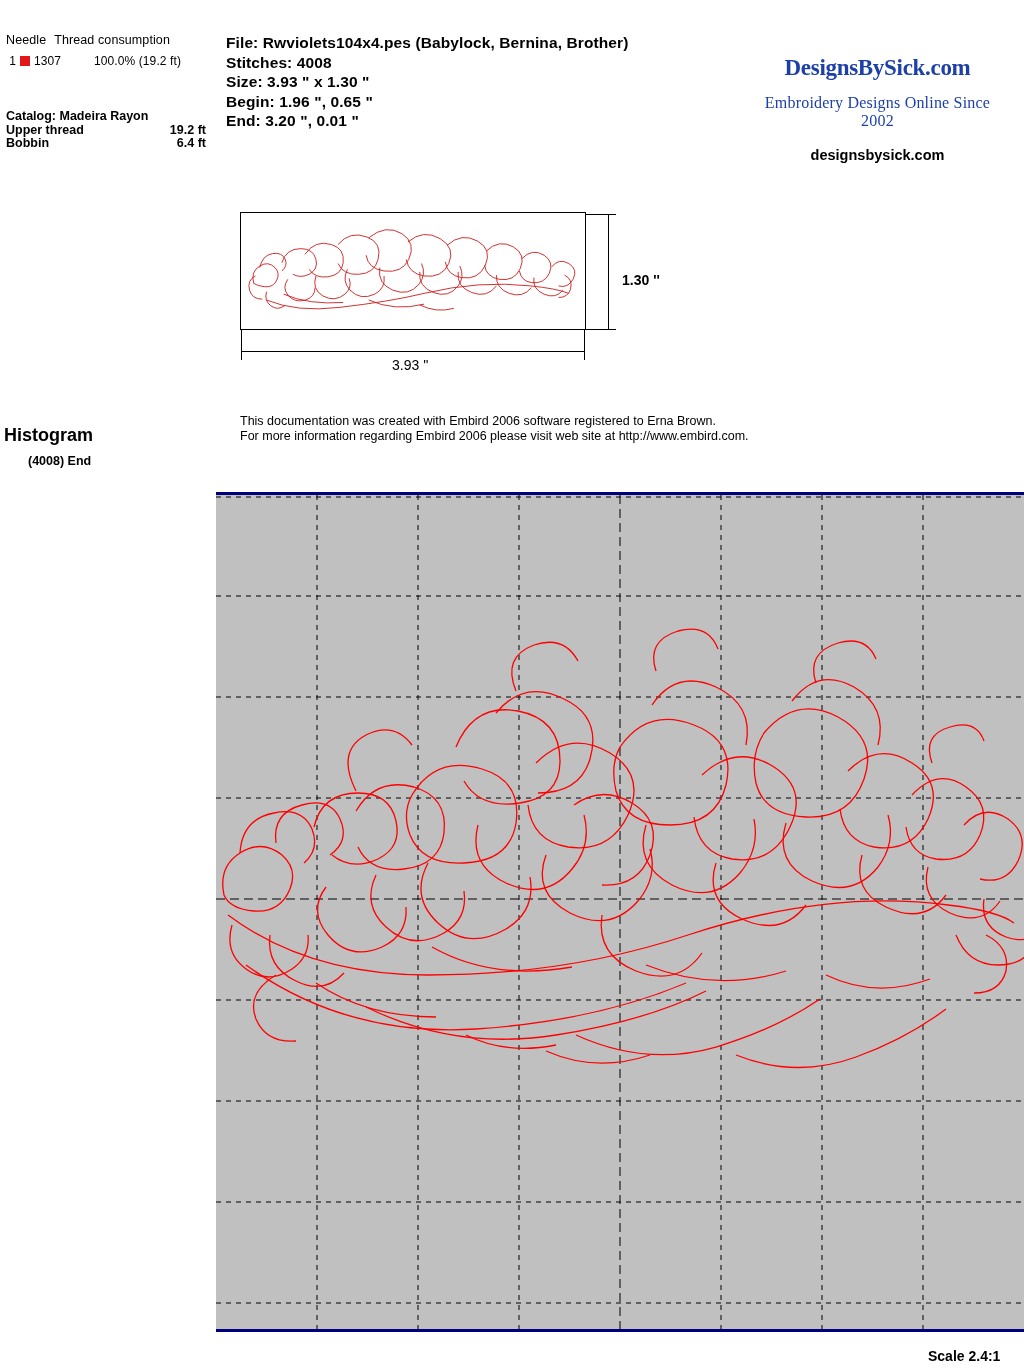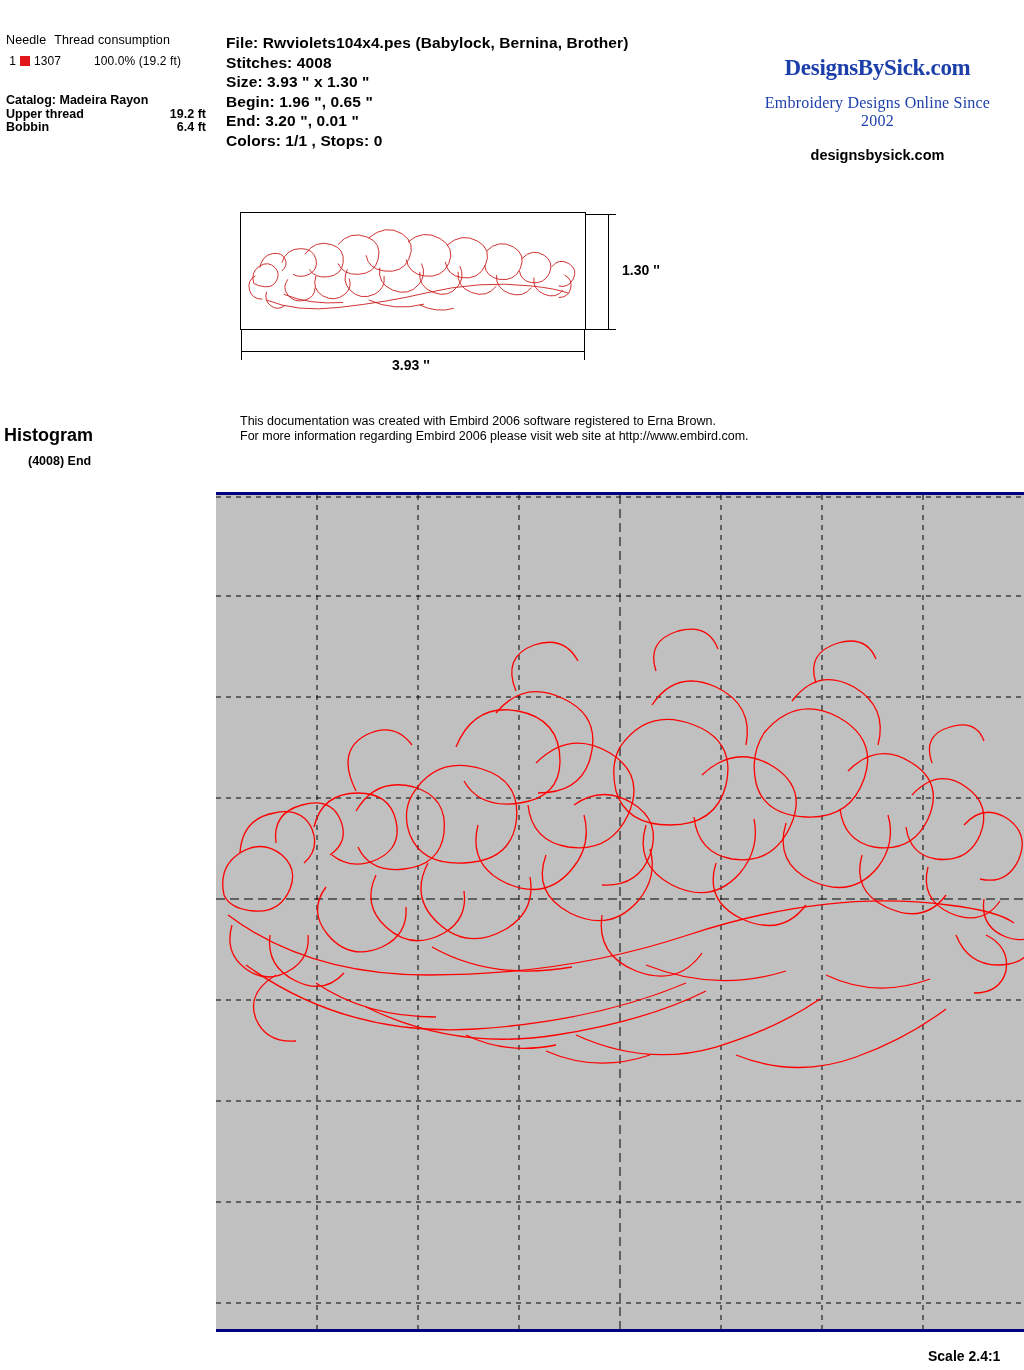--- a/index.html
+++ b/index.html
@@ -51,21 +51,21 @@
     top: 94px;
     font-size: 12.5px;
     font-weight: bold;
     line-height: 13.5px;
     width: 200px;
   }
   #catalog-block .line {
     display: flex;
     justify-content: space-between;
   }
-  #catalog-block .line.single { display: block; }
+  #catalog-block .line.single { display: block; margin-top: 16px; }
 
   
   #file-info {
     left: 226px;
     top: 33px;
     font-size: 15.5px;
     font-weight: bold;
     line-height: 19.6px;
     letter-spacing: 0.1px;
   }
@@ -114,32 +114,32 @@
   #preview-box svg { position: absolute; left: 0; top: 0; }
 
   .dim-line { position: absolute; background: #000; }
   #dim-right-vert {
     left: 608px; top: 214px; width: 1px; height: 115px;
   }
   .tick { position: absolute; background: #000; height: 1px; }
   #tick-top { left: 586px; top: 214px; width: 30px; }
   #tick-bot { left: 586px; top: 329px; width: 30px; }
   #dim-height-label {
-    left: 622px; top: 262px;
+    left: 622px; top: 272px;
     font-size: 14px; font-weight: bold; text-align: center;
   }
   #dim-bottom-horiz {
     left: 241px; top: 351px; width: 344px; height: 1px;
   }
   .tickv { position: absolute; background: #000; width: 1px; }
   #tickv-left { left: 241px; top: 330px; height: 30px; }
   #tickv-right { left: 584px; top: 330px; height: 30px; }
   #dim-width-label {
     left: 392px; top: 357px;
-    font-size: 14px; font-weight: bold;
+    font-size: 14px; font-weight: normal;
   }
 
   
   #embird-note {
     left: 216px;
     top: 414px;
     font-size: 12.5px;
     line-height: 15px;
     margin-left: 24px;
   }
@@ -206,21 +206,20 @@
     <span>6.4 ft</span>
   </div>
 </div>
 
 <div class="abs" id="file-info">
   <div>File: Rwviolets104x4.pes  (Babylock, Bernina, Brother)</div>
   <div>Stitches: 4008</div>
   <div>Size: 3.93 " x 1.30 "</div>
   <div>Begin: 1.96 ", 0.65 "</div>
   <div>End: 3.20 ", 0.01 "</div>
-  <div>Colors: 1/1 , Stops: 0</div>
 </div>
 
 <div class="abs" id="logo-block">
   <div id="logo-title">DesignsBySick.com</div>
   <div id="logo-sub">Embroidery Designs Online Since 2002</div>
 </div>
 <div class="abs" id="site-url">designsbysick.com</div>
 
 <div class="abs" id="preview-wrap">
   <div id="preview-box">

